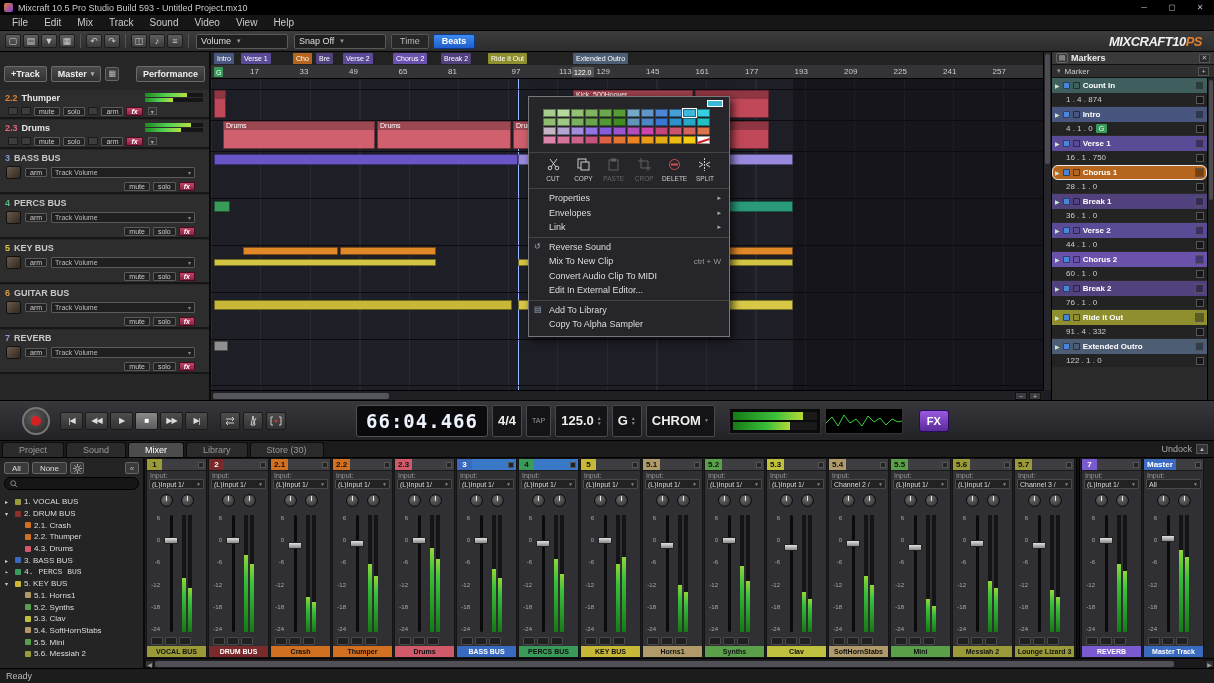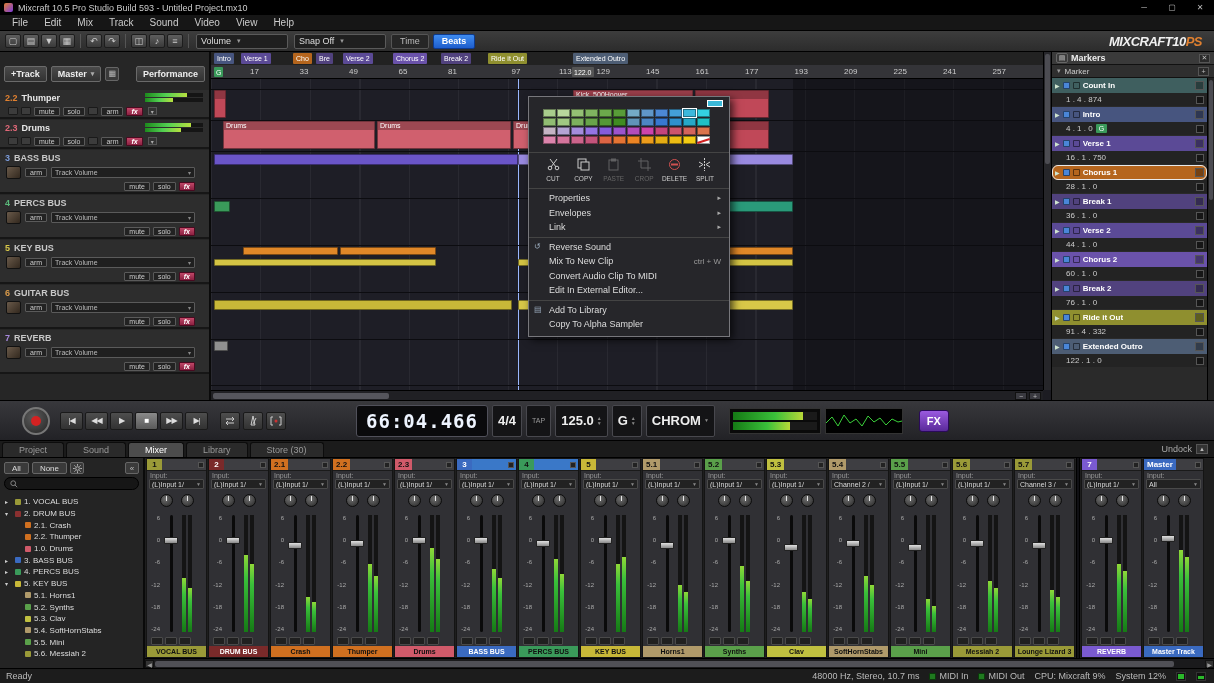--- a/index.html
+++ b/index.html
@@ -825,28 +825,28 @@
     <span class="tlabel">2.1. Crash</span>
   </div>
         <div class="tree-item" style="padding-left: 15px;">
     <span class="arr"></span>
     <span class="chip" style="background: rgb(208, 112, 32);"></span>
     <span class="tlabel">2.2. Thumper</span>
   </div>
         <div class="tree-item" style="padding-left: 15px;">
     <span class="arr"></span>
     <span class="chip" style="background: rgb(208, 90, 106);"></span>
-    <span class="tlabel">1.0. Drums</span>
+    <span class="tlabel">4.3. Drums</span>
   </div>
         <div class="tree-item" style="padding-left: 5px;">
     <span class="arr">▸</span>
     <span class="chip" style="background: rgb(58, 106, 192);"></span>
     <span class="tlabel">3. BASS BUS</span>
   </div>
-        <div class="tree-item" style="padding-left: 5px;">
+        <div class="tree-item" style="padding-left: 5px; font-family: Liberation Mono, monospace;">
     <span class="arr">▸</span>
     <span class="chip" style="background: rgb(58, 154, 90);"></span>
     <span class="tlabel">4. PERCS BUS</span>
   </div>
         <div class="tree-item" style="padding-left: 5px;">
     <span class="arr">▾</span>
     <span class="chip" style="background: rgb(200, 184, 56);"></span>
     <span class="tlabel">5. KEY BUS</span>
   </div>
         <div class="tree-item" style="padding-left: 15px;">
@@ -1838,32 +1838,13 @@
       <div class="ctx-item">
 
     <span class="mlabel">Copy To Alpha Sampler</span>
 
   </div>
     </div>
 </div>
 
 <div class="statusbar">
   <span class="sb-left">Ready</span>
-  <div class="sb-right">
-    <span class="sb-item">48000 Hz, Stereo, 10.7 ms</span>
-    <span class="sb-item">
-        <span class="led"></span>
-        <span>MIDI In</span>
-      </span>
-    <span class="sb-item">
-        <span class="led"></span>
-        <span>MIDI Out</span>
-      </span>
-    <span class="sb-item">CPU: Mixcraft 9%</span>
-    <span class="sb-item">System 12%</span>
-    <span class="sb-meter">
-        <b></b>
-      </span>
-    <span class="sb-meter">
-        <b style="height:3px;"></b>
-      </span>
-  </div>
 </div>
 
 </body></html>

